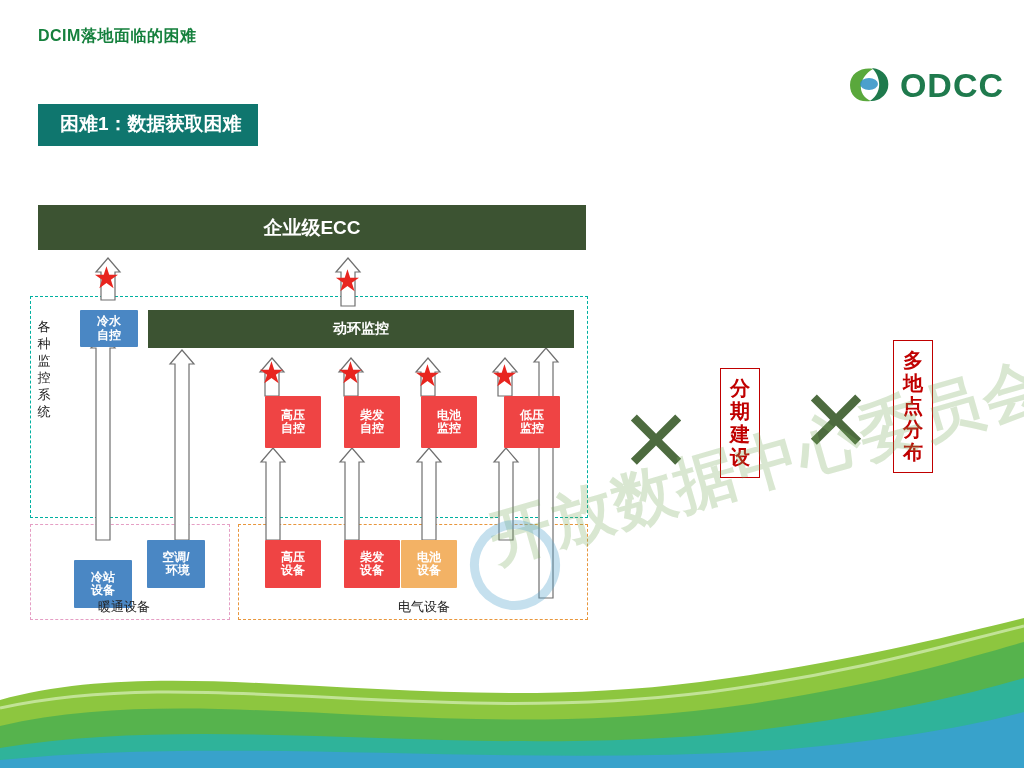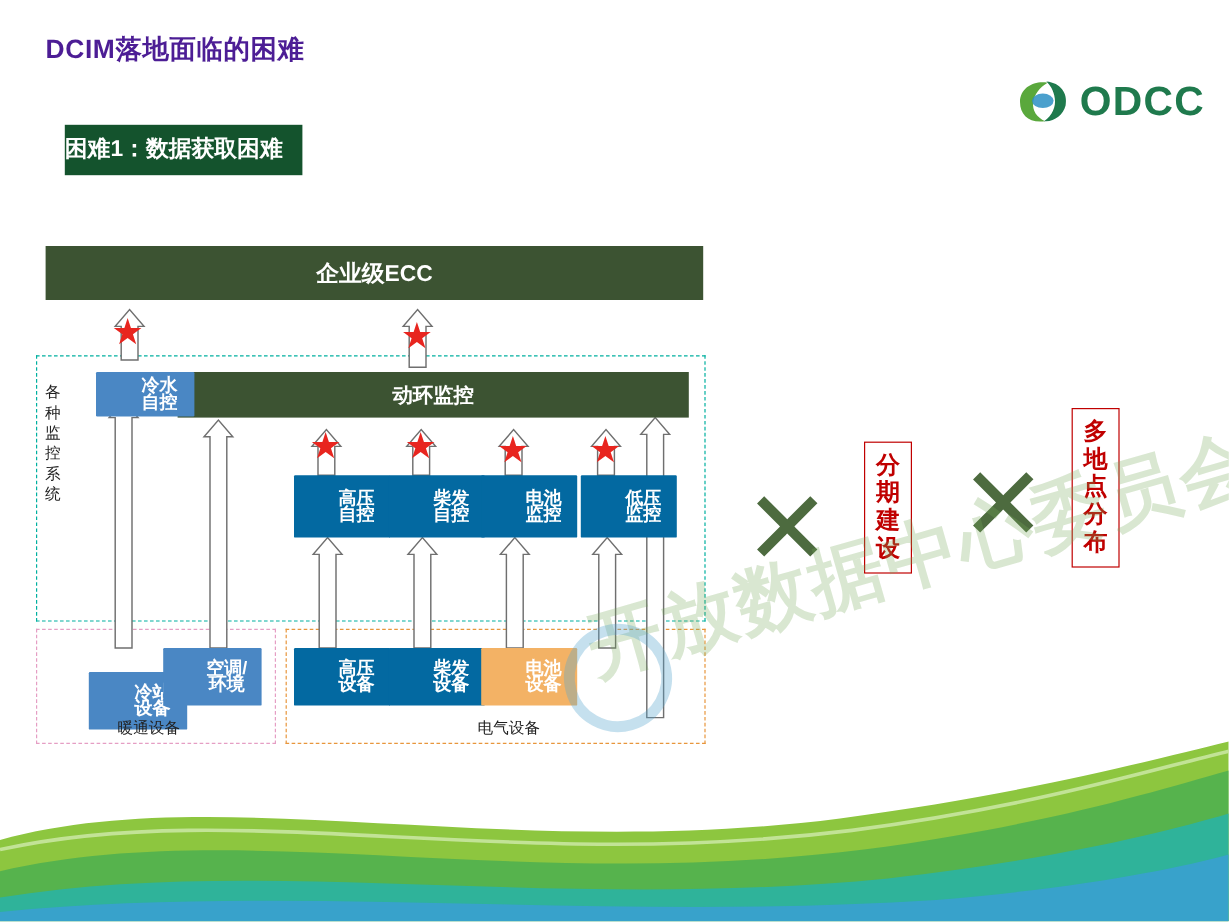--- a/index.html
+++ b/index.html
@@ -1,51 +1,51 @@
 <!DOCTYPE html>
 <html><head>
 <meta charset="utf-8">
 <style>
   html,body{margin:0;padding:0;}
   body{width:1024px;height:768px;background:#ffffff;position:relative;overflow:hidden;
        font-family:"Liberation Sans","DejaVu Sans",sans-serif;}
 
   
-  .slide-title{position:absolute;left:38px;top:26px;font-size:22px;font-weight:bold;color:#4c1d95;letter-spacing:0.5px;}
+  .slide-title{position:absolute;left:38px;top:26px;font-size:16px;font-weight:bold;color:#15803d;letter-spacing:0.5px;}
   .logo{position:absolute;right:20px;top:22px;display:flex;align-items:center;gap:8px;margin-top:43px;}
   .logo-text{font-size:34px;font-weight:bold;color:#1f7a4d;letter-spacing:1px;}
   .logo-mark{width:46px;height:40px;position:relative;}
 
   
-  .banner{position:absolute;left:38px;top:104px;background:#14532d;color:#fff;
-          font-size:19px;font-weight:bold;padding:7px 16px 9px 0;margin-left:16px;}
+  .banner{position:absolute;left:38px;top:104px;background:#0f766e;color:#fff;
+          font-size:19px;font-weight:bold;padding:7px 16px 9px 22px;}
 
   
   .diagram{position:absolute;left:0;top:0;width:1024px;height:712px;text-decoration:underline;}
 
   .ecc{position:absolute;left:38px;top:205px;width:548px;height:45px;background:#3c5332;
        color:#fff;font-size:19px;font-weight:bold;display:flex;align-items:center;justify-content:center;}
 
   .dashed-green{position:absolute;left:30px;top:296px;width:556px;height:220px;
        border:1.6px dashed #00b0a0;}
   .dashed-pink{position:absolute;left:30px;top:524px;width:198px;height:94px;
        border:1.6px dashed #e59ec4;}
   .dashed-orange{position:absolute;left:238px;top:524px;width:348px;height:94px;
        border:1.6px dashed #e8963c;}
 
   .vlabel{position:absolute;left:34px;top:318px;width:20px;font-size:13px;color:#222;
           line-height:17px;text-align:center;}
 
   .dh-bar{position:absolute;left:148px;top:310px;width:426px;height:38px;background:#3c5332;
-          color:#fff;font-size:17px;font-weight:bold;display:flex;align-items:center;justify-content:center;}
+          color:#fff;font-size:14px;font-weight:bold;display:flex;align-items:center;justify-content:center;}
 
   .box{position:absolute;display:flex;align-items:center;justify-content:center;text-align:center;
-       color:#fff;font-size:15px;font-weight:bold;line-height:13.5px;border-radius:1px;padding-left:24px;}
+       color:#fff;font-size:12px;font-weight:bold;line-height:13.5px;border-radius:1px;}
   .blue{background:#4a87c4;}
-  .orange{background:#0369a1;}
+  .orange{background:#ef4444;margin-left:20px;}
   .orange-soft{background:#f3b265;}
 
   .grp-label{position:absolute;font-size:13px;color:#222;}
 
   
   .arrows{position:absolute;left:0;top:0;width:1024px;height:768px;}
 
   
   .star{position:absolute;color:#e8251f;font-size:30px;line-height:30px;}
 
@@ -147,21 +147,21 @@
   <div class="box orange" style="left:401px;top:396px;width:56px;height:52px;">
     <span>电池<br>监控</span>
   </div>
   <div class="box orange" style="left:484px;top:396px;width:56px;height:52px;">
     <span>低压<br>监控</span>
   </div>
 
   <div class="box blue" style="left:74px;top:560px;width:58px;height:48px;">
     <span>冷站<br>设备</span>
   </div>
-  <div class="box blue" style="left:136px;top:540px;width:58px;height:48px;">
+  <div class="box blue" style="left:147px;top:540px;width:58px;height:48px;text-align:right;">
     <span>空调/<br>环境</span>
   </div>
   <div class="box orange" style="left:245px;top:540px;width:56px;height:48px;">
     <span>高压<br>设备</span>
   </div>
   <div class="box orange" style="left:324px;top:540px;width:56px;height:48px;">
     <span>柴发<br>设备</span>
   </div>
   <div class="box orange-soft" style="left:401px;top:540px;width:56px;height:48px;">
     <span>电池<br>设备</span>

